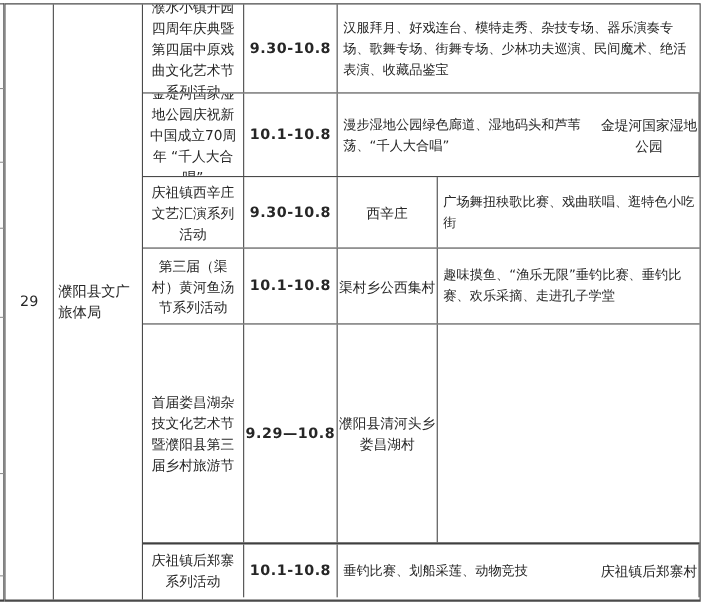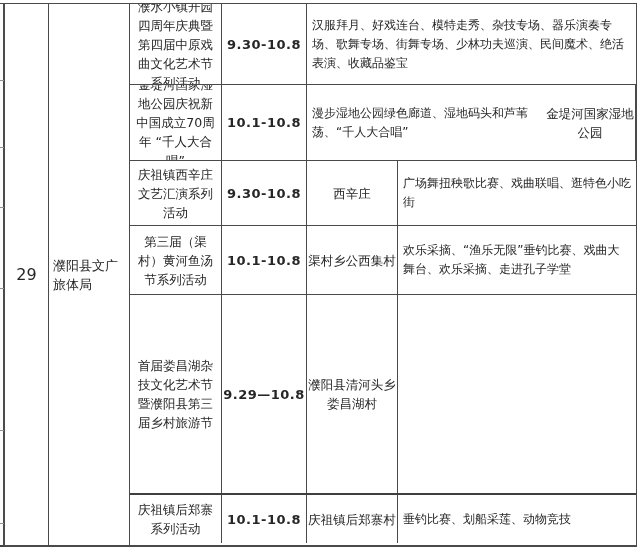--- a/index.html
+++ b/index.html
@@ -15,21 +15,21 @@
     border-top:1px solid #4a4a4a;border-bottom:2px solid #3f3f3f;border-right:1px solid #4a4a4a;
     background:#fcfcfc;
   }
   .sliver .tick{position:absolute;left:0;width:4px;height:1px;background:#8f8f8f;}
   
   .tbl{
     position:absolute;left:4px;top:3px;width:633px;height:544px;
     border:1px solid #4a4a4a;border-bottom-width:2px;
     display:flex;background:#ffffff;
   }
-  .col-num{width:44px;border-right:1px solid #4a4a4a;display:flex;align-items:center;justify-content:center;font-size:16px;}
+  .col-num{width:44px;border-right:1px solid #4a4a4a;display:flex;align-items:center;justify-content:center;font-size:13px;}
   .col-org{width:81px;border-right:1px solid #4a4a4a;display:flex;align-items:center;justify-content:center;
            text-align:left;font-size:13px;line-height:19px;padding:0 4px;}
   .rowsbox{flex:1;display:flex;flex-direction:column;}
   .row{display:flex;border-bottom:1px solid #4a4a4a;}
   .row.r1{height:81px;}
   .row.r2{height:76px;}
   .row.r3{height:65px;}
   .row.r4{height:69px;justify-content:space-between;}
   .row.r5{height:200px;border-bottom-width:2px;border-bottom-color:#3f3f3f;}
   .row.r6{height:48px;border-bottom:none;}
@@ -81,31 +81,31 @@
         <div class="cell c-act">庆祖镇西辛庄文艺汇演系列活动</div>
         <div class="cell c-date">9.30-10.8</div>
         <div class="cell c-loc">西辛庄</div>
         <div class="cell c-desc">广场舞扭秧歌比赛、戏曲联唱、逛特色小吃街</div>
       </div>
 
       <div class="row r4">
         <div class="cell c-act">第三届（渠村）黄河鱼汤节系列活动</div>
         <div class="cell c-date">10.1-10.8</div>
         <div class="cell c-loc">渠村乡公西集村</div>
-        <div class="cell c-desc">欢乐采摘、“渔乐无限”垂钓比赛、戏曲大舞台、欢乐采摘、走进孔子学堂</div>
+        <div class="cell c-desc">趣味摸鱼、“渔乐无限”垂钓比赛、垂钓比赛、欢乐采摘、走进孔子学堂</div>
       </div>
 
       <div class="row r5">
         <div class="cell c-act">首届娄昌湖杂技文化艺术节暨濮阳县第三届乡村旅游节</div>
         <div class="cell c-date">9.29—10.8</div>
         <div class="cell c-loc">濮阳县清河头乡娄昌湖村</div>
       </div>
 
       <div class="row r6">
         <div class="cell c-act">庆祖镇后郑寨系列活动</div>
         <div class="cell c-date">10.1-10.8</div>
+        <div class="cell c-desc">垂钓比赛、划船采莲、动物竞技</div>
         <div class="cell c-loc">庆祖镇后郑寨村</div>
-        <div class="cell c-desc">垂钓比赛、划船采莲、动物竞技</div>
       </div>
 
     </div>
   </div>
 </div>
 
 </body></html>

